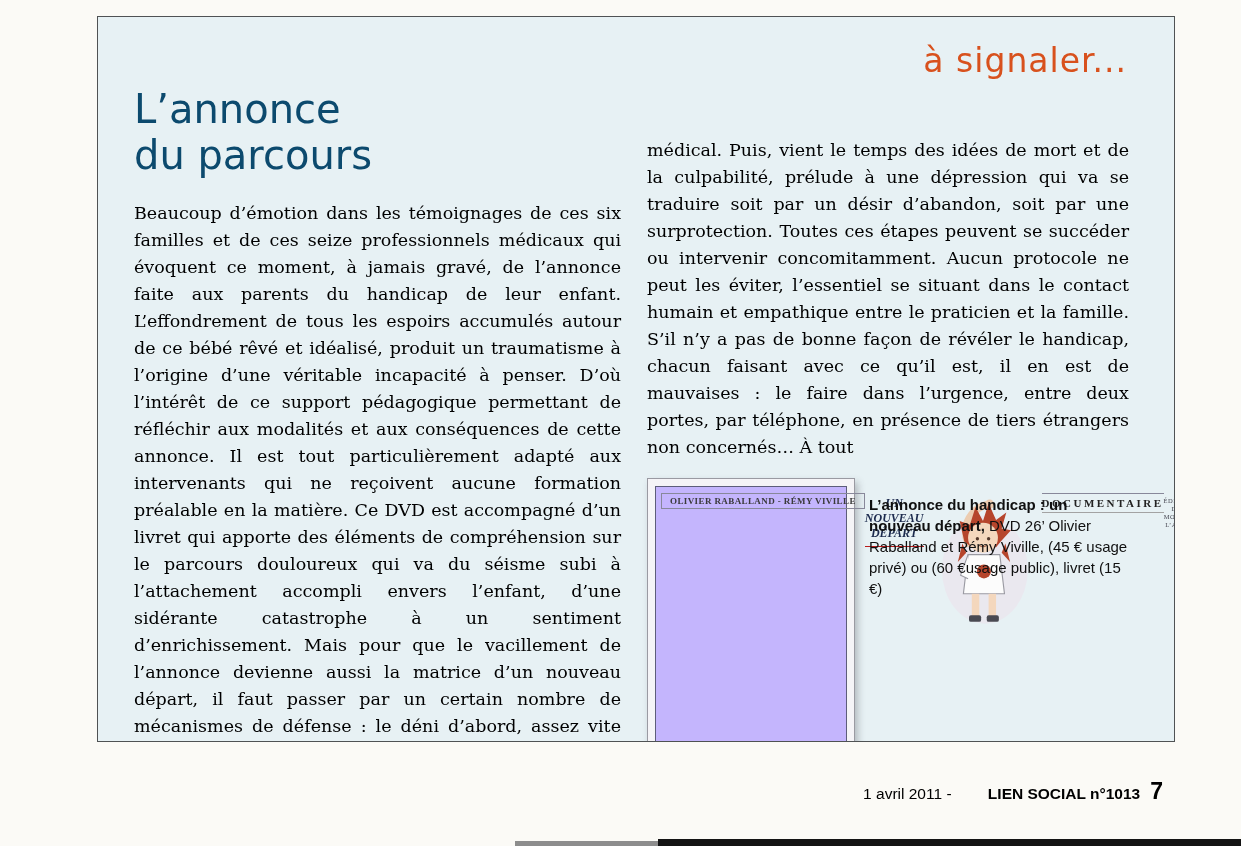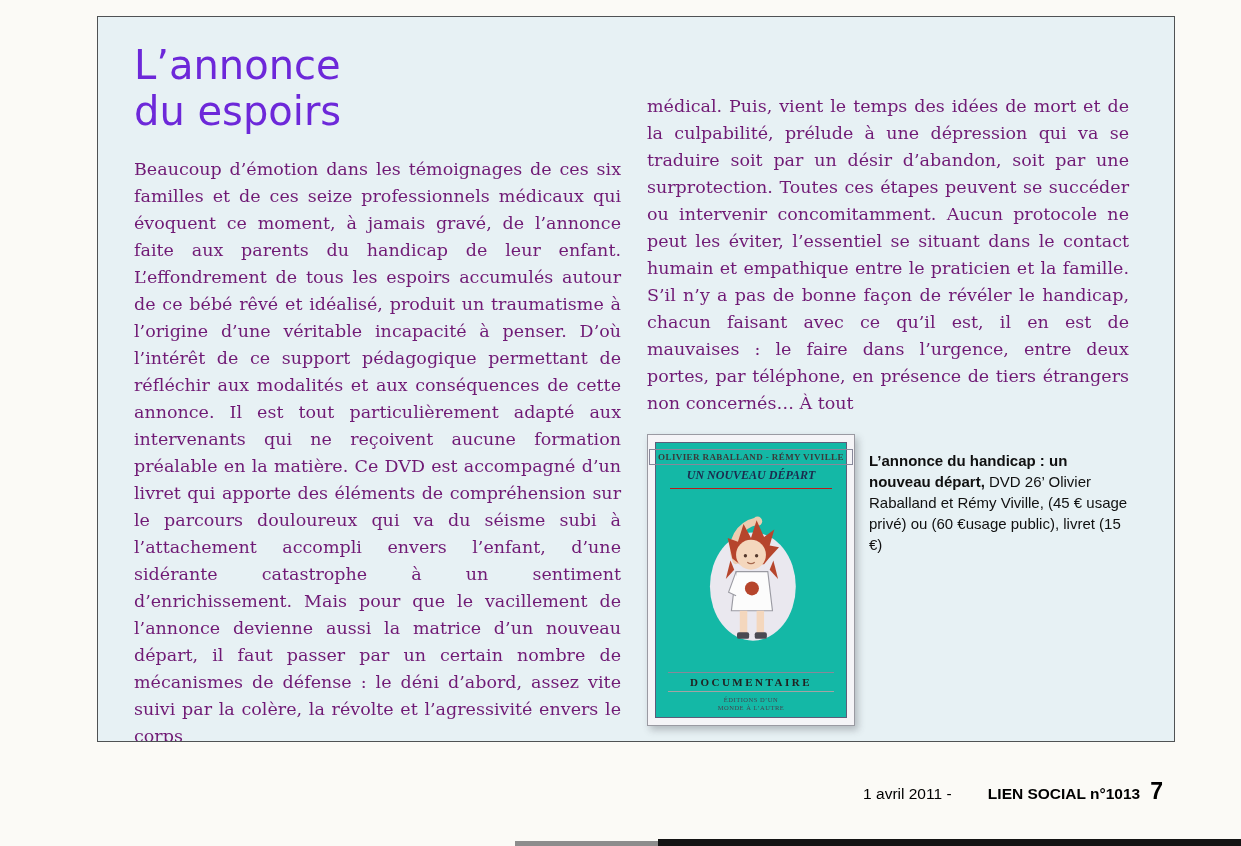--- a/index.html
+++ b/index.html
@@ -31,52 +31,52 @@
   .columns {
     display: flex;
     gap: 26px;
   }
   .col-left { width: 487px; flex: none; }
   .col-right { width: 482px; flex: none; margin-top: 36px; }
   .article-title {
     font-family: "DejaVu Sans", sans-serif;
     font-size: 40px;
     line-height: 1.14;
-    color: #6d28d9;
+    color: #0c4a6e;
     margin: 4px 0 22px 0;
     font-weight: 500;
   }
   .body-text {
     font-size: 17.5px;
     line-height: 27px;
-    color: #701a75;
+    color: #000000;
     text-align: justify;
     hyphens: auto;
     -webkit-hyphens: auto;
   }
   .right-row {
     display: flex;
     gap: 14px;
     margin-top: 7px;
   }
   .dvd-cover {
     flex: none;
     width: 208px; height: 292px;
     background: #f5f4f7;
     border: 1px solid #9a9aa2;
     box-shadow: 3px 4px 7px rgba(60,60,70,0.30);
     padding: 7px;
   }
   .dvd-inner {
     width: 100%; height: 100%;
     border: 1px solid #5d5d7a;
-    background: #14b8a6;
-    display: flex;
-    flex-direction: column;
-    align-items: center;
+    background: #c4b5fd;
+    display: flex;
+    flex-direction: row;
+    align-items: flex-start;
     padding: 6px 5px 5px 5px;
   }
   .dvd-authors {
     font-family: "Liberation Serif", serif;
     font-size: 9px;
     font-weight: bold;
     color: #3a3a3a;
     letter-spacing: 0.4px;
     border: 1px solid #88889a;
     padding: 2px 8px;
@@ -156,25 +156,26 @@
   .scan-bar-dark {
     position: absolute; left: 658px; top: 839px;
     width: 583px; height: 7px; background: #141414;
   }
 </style>
 </head>
 <body>
 
 <div class="article-panel">
 
+  <div class="section-flag">à signaler...</div>
 
   <div class="columns">
 
     <div class="col-left">
-      <h1 class="article-title"><span>L’annonce</span><br><span>du espoirs</span></h1>
+      <h1 class="article-title"><span>L’annonce</span><br><span>du parcours</span></h1>
       <p class="body-text">Beaucoup d’émotion dans les témoignages de ces six familles et de ces seize professionnels médicaux qui évoquent ce moment, à jamais gravé, de l’annonce faite aux parents du handicap de leur enfant. L’effondrement de tous les espoirs accumulés autour de ce bébé rêvé et idéalisé, produit un traumatisme à l’origine d’une véritable incapacité à penser. D’où l’intérêt de ce support pédagogique permettant de réfléchir aux modalités et aux conséquences de cette annonce. Il est tout particulièrement adapté aux intervenants qui ne reçoivent aucune formation préalable en la matière. Ce DVD est accompagné d’un livret qui apporte des éléments de compréhension sur le parcours douloureux qui va du séisme subi à l’attachement accompli envers l’enfant, d’une sidérante catastrophe à un sentiment d’enrichissement. Mais pour que le vacillement de l’annonce devienne aussi la matrice d’un nouveau départ, il faut passer par un certain nombre de mécanismes de défense : le déni d’abord, assez vite suivi par la colère, la révolte et l’agressivité envers le corps</p>
     </div>
 
     <div class="col-right">
       <p class="body-text">médical. Puis, vient le temps des idées de mort et de la culpabilité, prélude à une dépression qui va se traduire soit par un désir d’abandon, soit par une surprotection. Toutes ces étapes peuvent se succéder ou intervenir concomitamment. Aucun protocole ne peut les éviter, l’essentiel se situant dans le contact humain et empathique entre le praticien et la famille. S’il n’y a pas de bonne façon de révéler le handicap, chacun faisant avec ce qu’il est, il en est de mauvaises : le faire dans l’urgence, entre deux portes, par téléphone, en présence de tiers étrangers non concernés… À tout</p>
 
       <div class="right-row">
 
         <div class="dvd-cover">
           <div class="dvd-inner">

